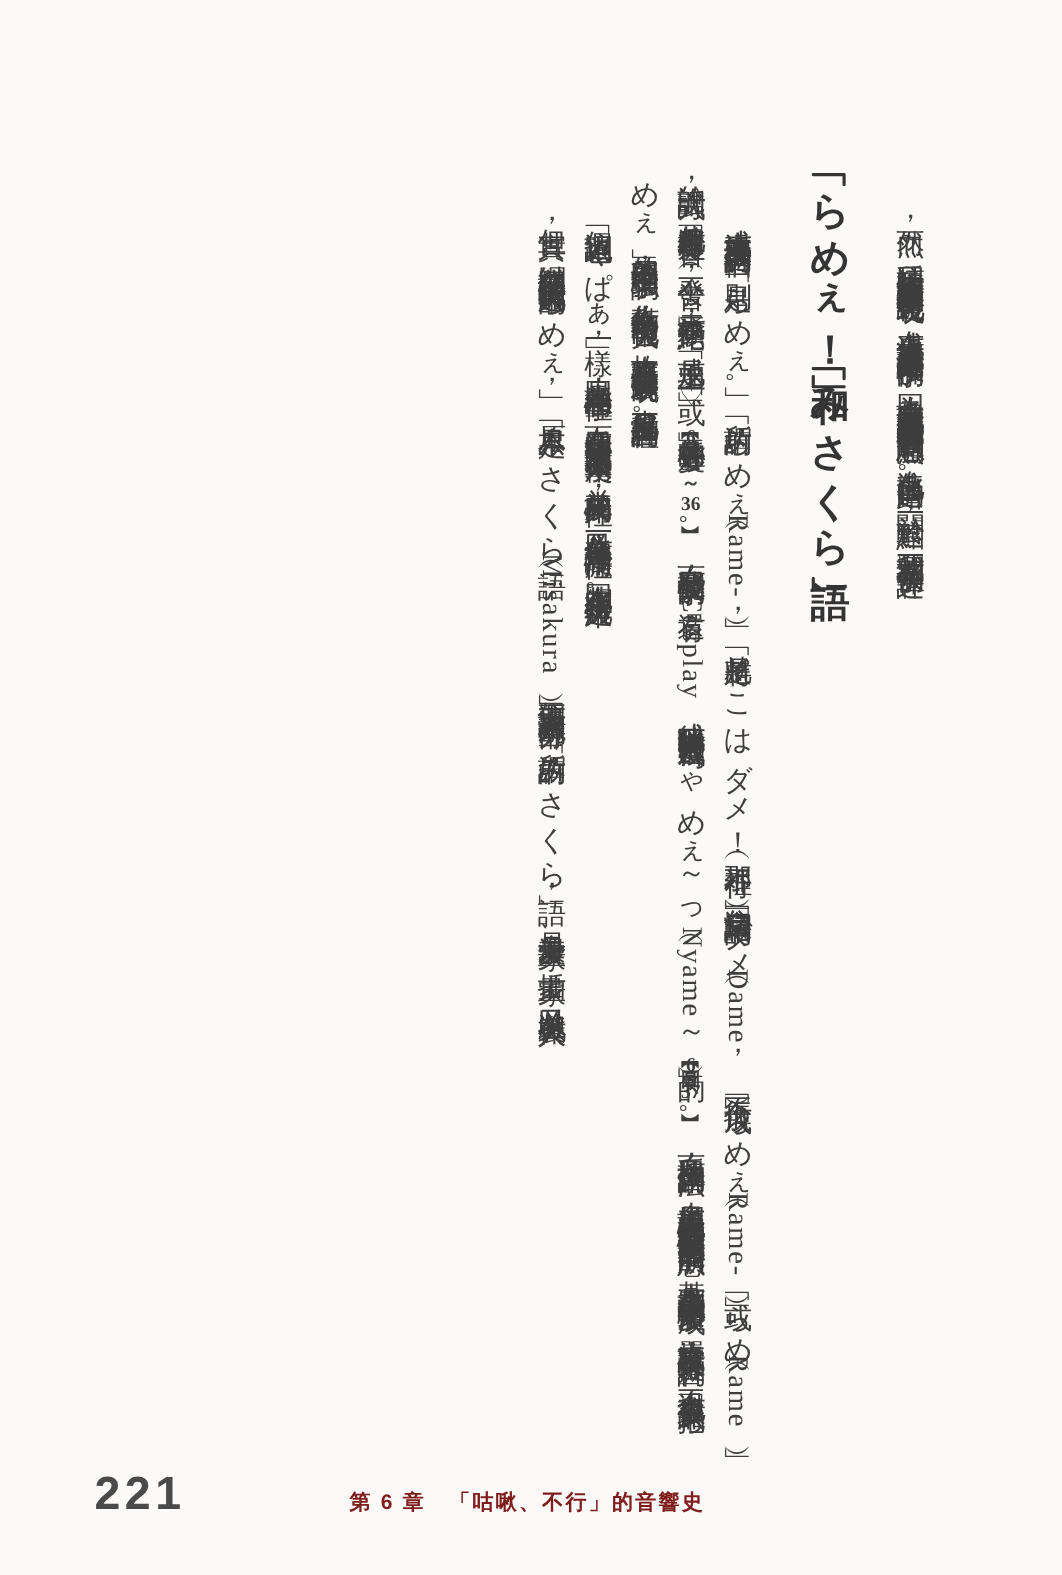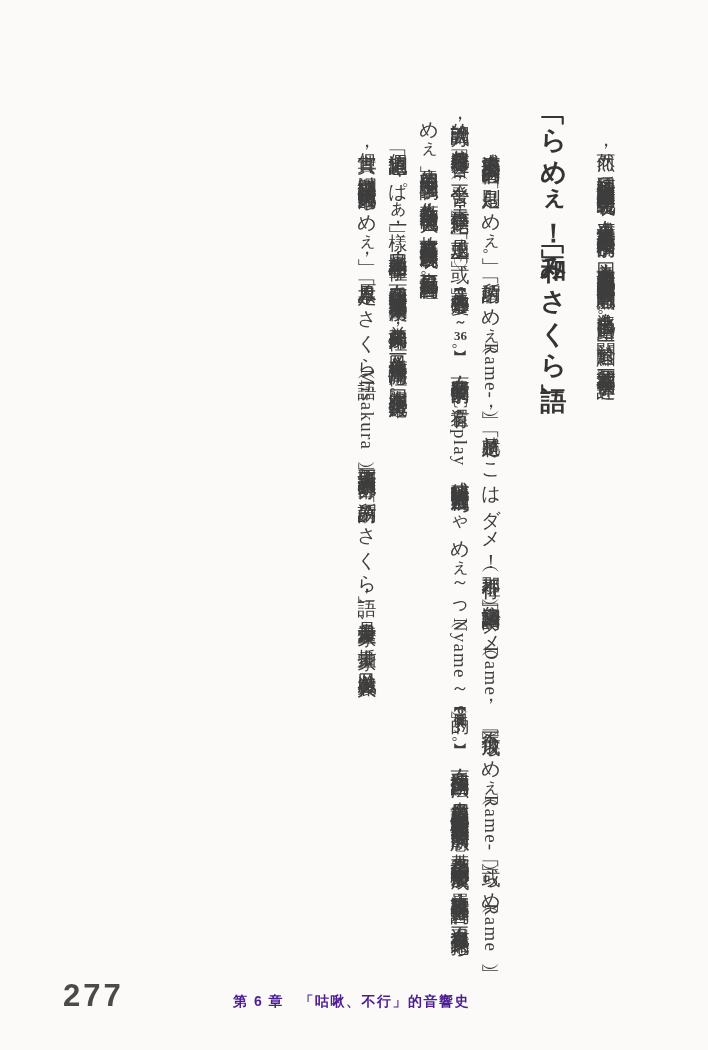--- a/index.html
+++ b/index.html
@@ -66,37 +66,37 @@
     color: #4a4a4a;
   }
   .footer-chapter {
     position: absolute;
     left: 233px;
     top: 993px;
     font-family: "Liberation Sans", "DejaVu Sans", sans-serif;
     font-weight: 700;
     font-size: 14px;
     letter-spacing: 1.5px;
-    color: #4c1d95;
+    color: #7f1d1d;
   }
 </style>
 </head>
 <body>
 
 <div class="page">
 
   <main class="content">
     <p class="para">然而，這種同時被作家和讀者深愛的獨特記號化表現，在成人漫畫史上或許反而是比較珍稀的例子。因為大多數表現的詮釋都跟發明者和傳播者們的意志無關，進化出自己的道路。關於這一點，我們將在下一個例子詳述。</p>
 
     <h2 class="heading">「らめぇ！」和「みさくら語」</h2>
 
     <p class="para">成人漫畫兩大擬音詞的另一個，則是「らめぇ」。所謂的「らめぇ（Rame-）」，就是將「そこはダメ！（那裡不行！）」這句台詞語尾的「ダメ（Dame，不行）」換成「らめぇ（Rame-）」或「らめ（Rame）」的說話方式，此外還有用短促音「っ（不發音，表示停頓）」結尾，或是加上「！」或「♡」的各種變形<span class="figref">【圖<span class="tcy">6</span>-<span class="tcy">32</span>～<span class="tcy">36</span>】</span>。而有些較罕見的例子，還有Cosplay成貓咪時與貓叫聲合成為「にゃめぇ～っ（Nyame～）」的<span class="figref">【圖<span class="tcy">6</span>-<span class="tcy">37</span>】</span>。而這種擬音詞的用法，大多是用於表現人物因性愛時的律動和快感而口齒不清的狀態，基本上都是台詞或手繪文字變形而成。嚴格來說其實不算擬音詞，不過也有很多作品只把「らめぇ」的部分用手繪文字強調，作為動作音的功能也很大，故本書將其視為模擬音效的表現，也就是擬音詞的一種。</p>
 
     <p class="para">這個詞也跟「くぱぁ」一樣，是因為語感和衝擊性，而在千禧年後開始被成人漫畫界大量使用；並由於其易用性，以及作為一種俚語高應用性，因此在網路上流行起來。</p>
 
     <p class="para">但其實，以網路俚語的形式流行起來的「らめぇ」，原本只是「みさくら語（Misakura）」這個更大語言體系的一部分。所謂的「みさくら語」，是身兼漫畫家、插畫家、以及遊戲製作人</p>
   </main>
 
-  <div class="footer-pagenum">277</div>
+  <div class="footer-pagenum">221</div>
 
   <div class="footer-chapter">第 6 章　「咕啾、不行」的音響史</div>
 
 </div>
 
 </body></html>

